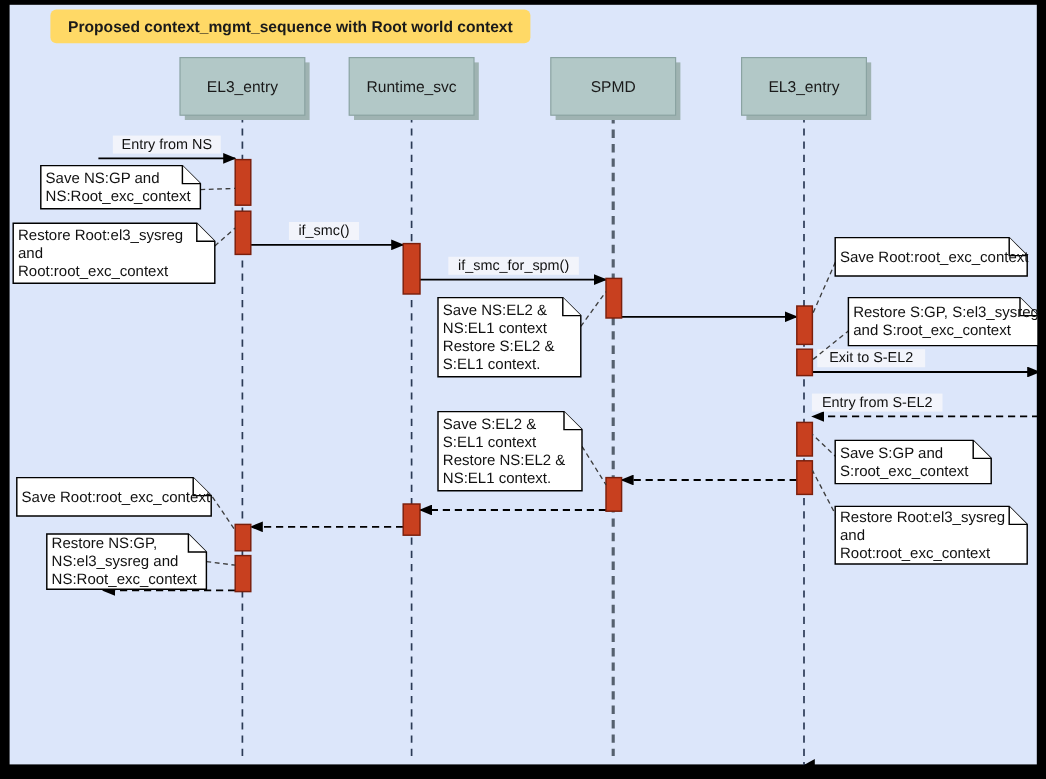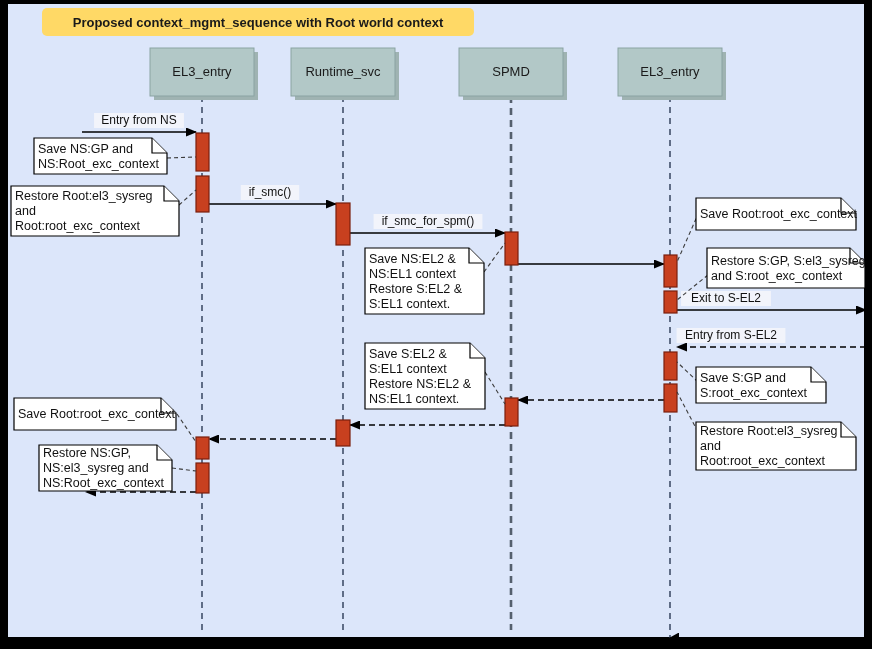--- a/index.html
+++ b/index.html
@@ -106,21 +106,21 @@
     fill: #111111;
     text-anchor: middle;
   }
   .msg-label-bg {
     fill: #f2f4fb;
   }
   #title-banner {
     position: absolute;
     left: 42px;
     top: 8px;
-    width: 432px;
+    width: 400px;
     height: 28px;
     background: #ffd966;
     border-radius: 5px;
     display: flex;
     align-items: center;
     justify-content: center;
   }
   #title-banner .title-text {
     font-family: "Liberation Sans", sans-serif;
     font-size: 13px;

